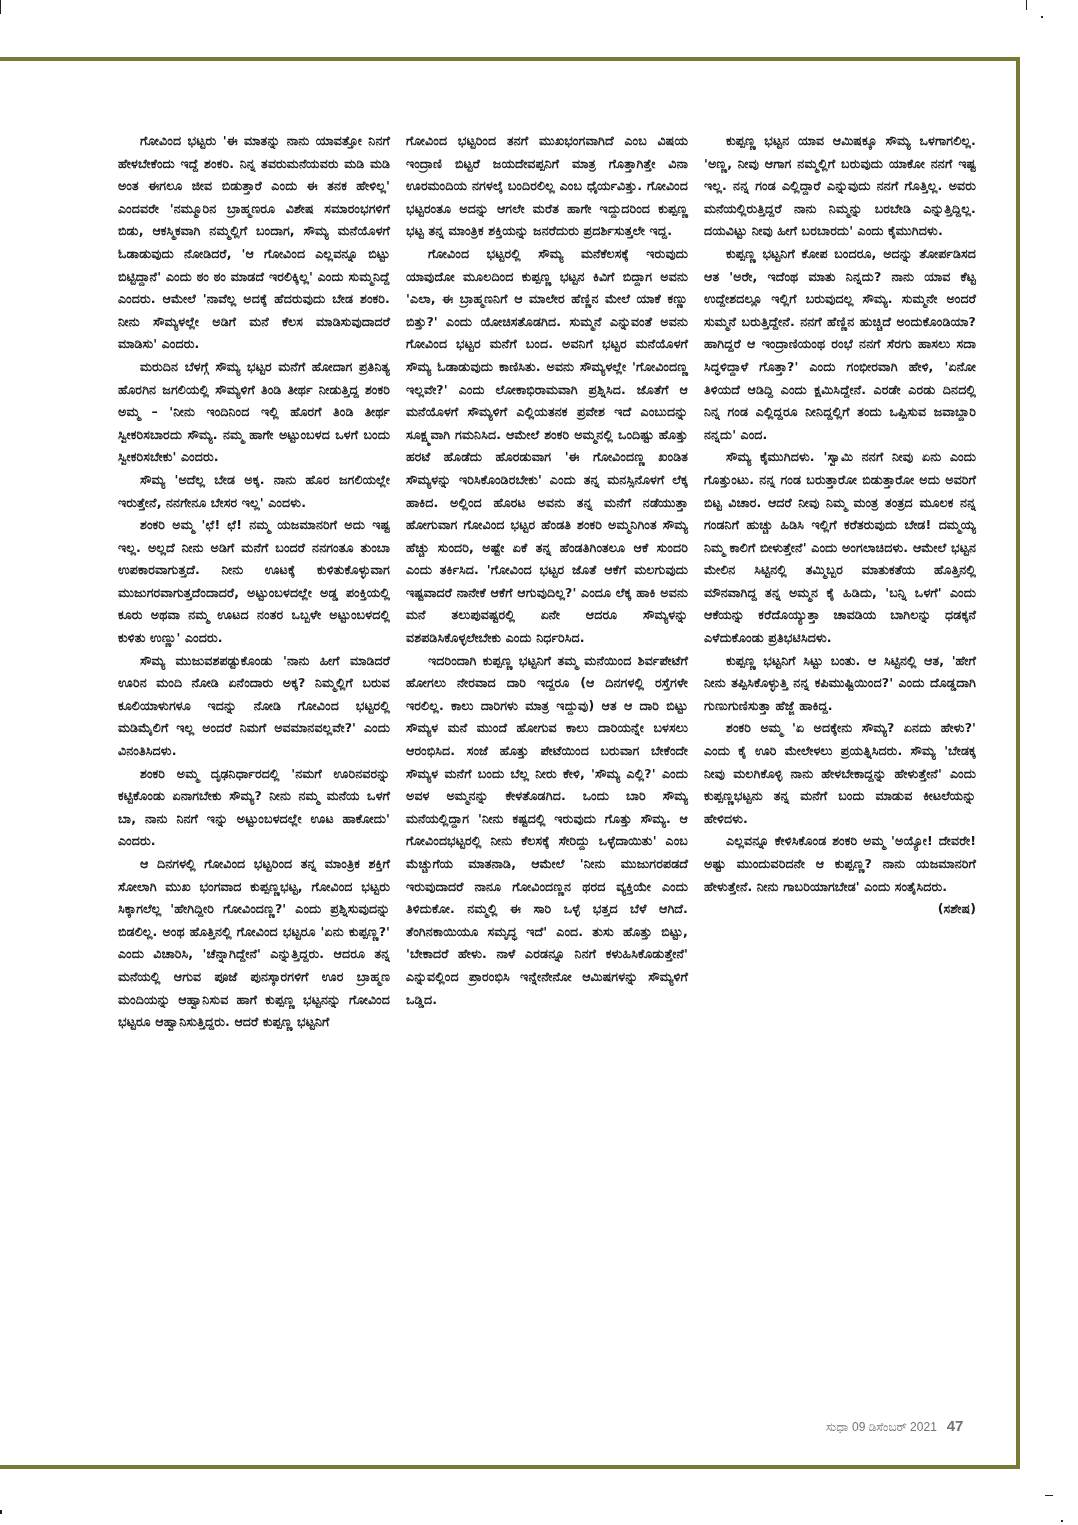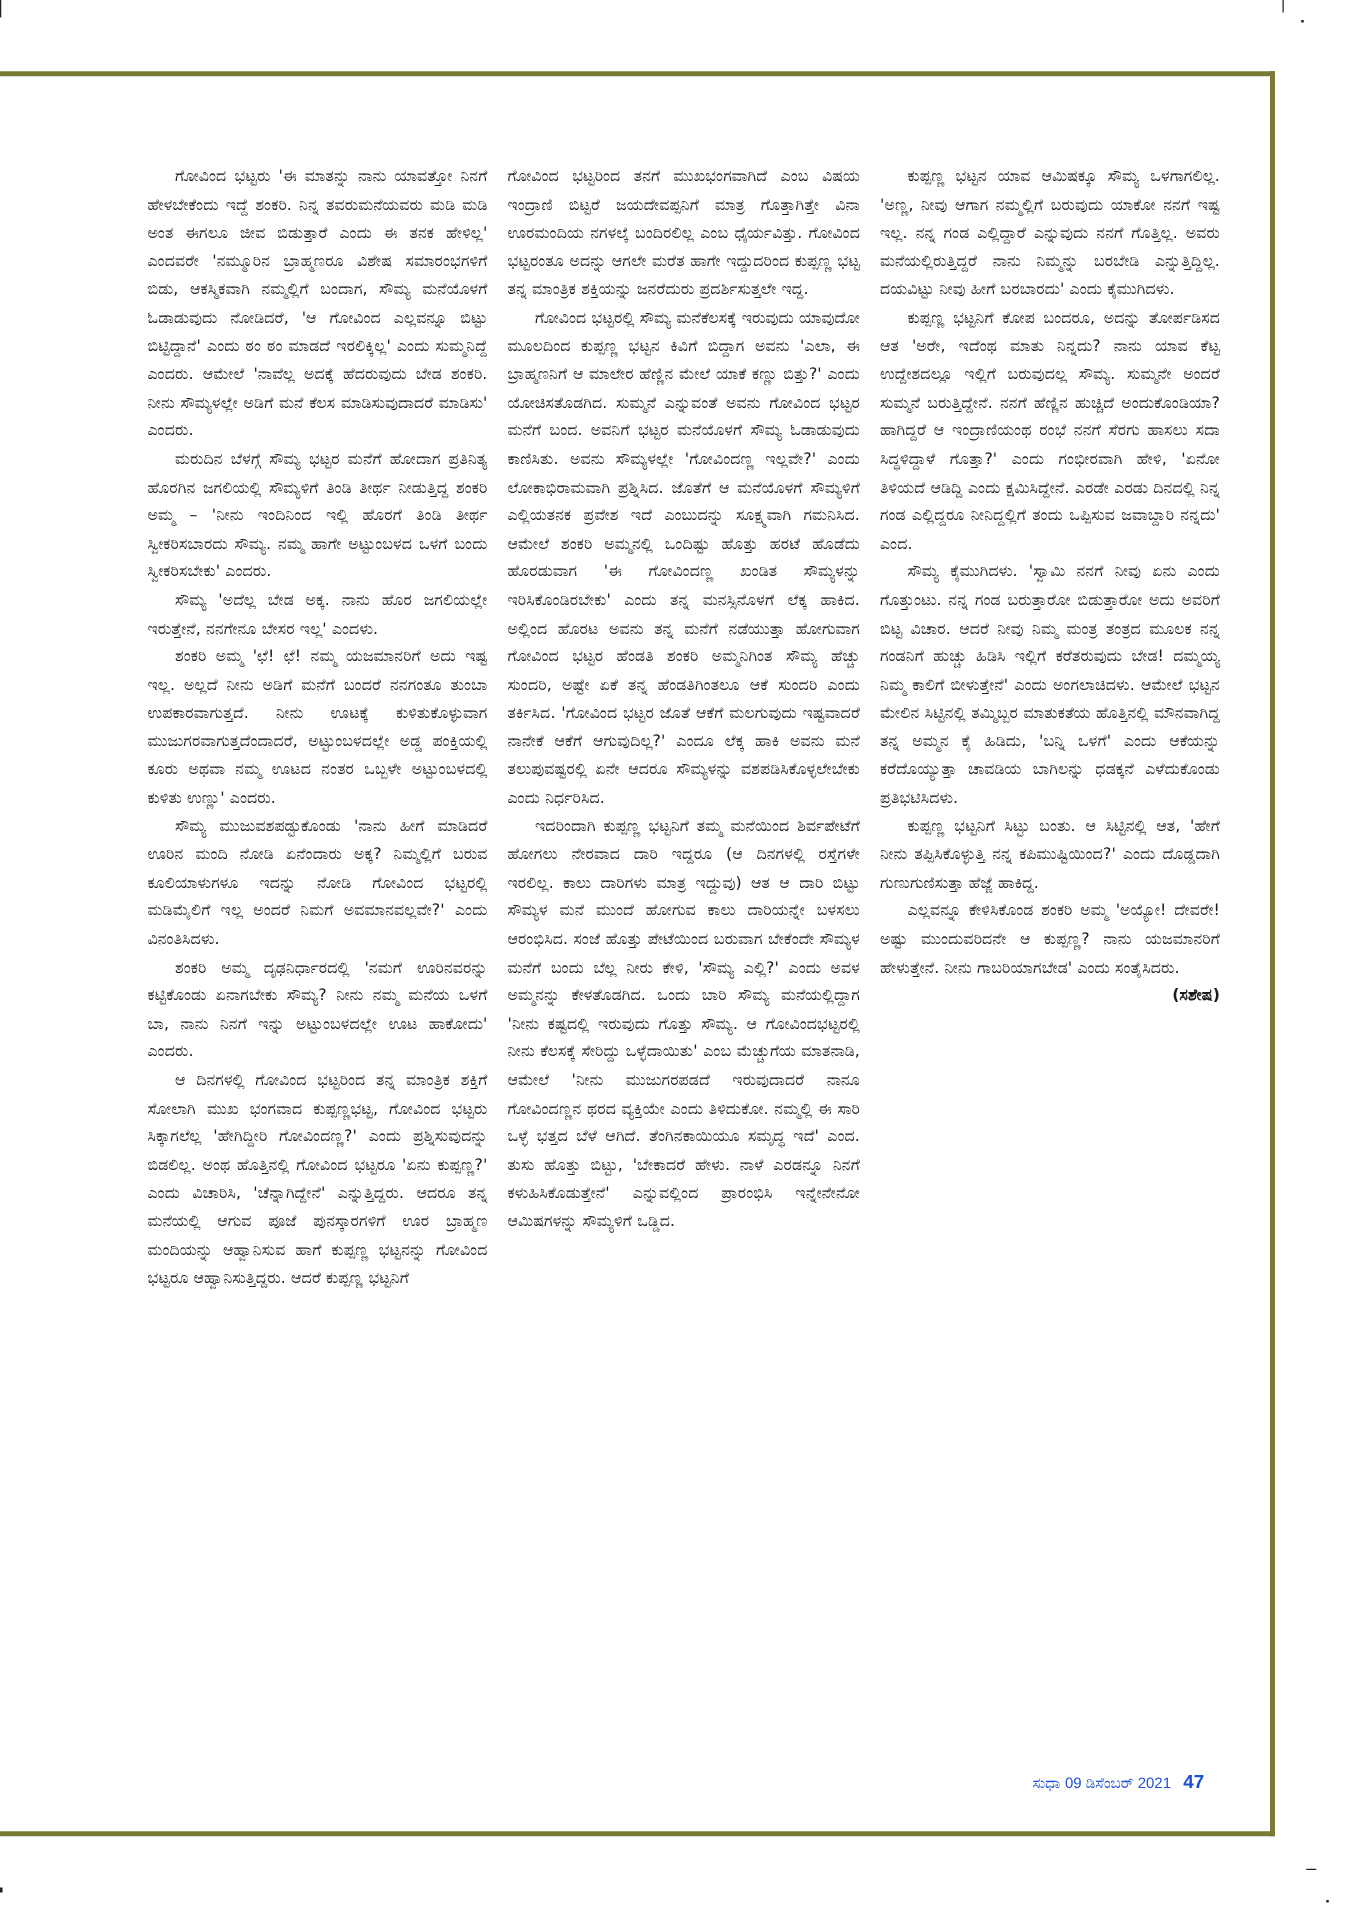--- a/index.html
+++ b/index.html
@@ -5,24 +5,24 @@
   html, body { margin:0; padding:0; background:#ffffff; }
   body { width:1078px; height:1525px; position:relative; overflow:hidden; font-family:"DejaVu Sans", sans-serif; color:#1a1a1a; }
   .crop { position:absolute; background:#222; }
   .frame-top { position:absolute; left:0; top:57px; width:1020px; height:4px; background:#7b7a35; }
   .frame-right { position:absolute; left:1016px; top:57px; width:4px; height:1412px; background:#7b7a35; }
   .frame-bottom { position:absolute; left:0; top:1465px; width:1020px; height:4px; background:#7b7a35; }
   .columns { position:absolute; top:130px; left:118px; width:858px; height:1270px; display:flex; justify-content:space-between; }
   .col { width:272px; font-size:12.6px; line-height:22.6px; text-align:justify; letter-spacing:0.1px; }
   .col.c2 { width:282px; }
   .col.c3 { width:272px; }
-  .col p { margin:0; text-indent:22px; }
+  .col p { margin:0; text-indent:22px;font-weight:bold; }
   .col p.noindent { text-indent:0; }
   .sashesha { text-align:right; margin-top:0; font-size:12.6px;font-weight:bold; }
-  .footer { position:absolute; left:826px; top:1417px; font-size:12px; color:#1d4ed8; white-space:nowrap; }
+  .footer { position:absolute; left:826px; top:1417px; font-size:12px; color:#737373; white-space:nowrap; }
   .footer .page-num { font-weight:bold; font-size:15px; margin-left:6px; font-family:"Liberation Sans", sans-serif; }
   .footer .date { font-family:"Liberation Sans", sans-serif; }
 </style>
 </head>
 <body>
 
 <div class="crop" style="left:0;top:0;width:1px;height:14px;"></div>
 <div class="crop" style="left:1026px;top:0;width:1px;height:10px;"></div>
 <div class="crop" style="left:1041px;top:16px;width:2px;height:2px;"></div>
 <div class="crop" style="left:0;top:1510px;width:2px;height:4px;"></div>
@@ -46,20 +46,21 @@
   <div class="col c2">
     <p class="noindent">ಗೋವಿಂದ ಭಟ್ಟರಿಂದ ತನಗೆ ಮುಖಭಂಗವಾಗಿದೆ ಎಂಬ ವಿಷಯ ಇಂದ್ರಾಣಿ ಬಿಟ್ಟರೆ ಜಯದೇವಪ್ಪನಿಗೆ ಮಾತ್ರ ಗೊತ್ತಾಗಿತ್ತೇ ವಿನಾ ಊರಮಂದಿಯ ನಗಳಲ್ಕೆ ಬಂದಿರಲಿಲ್ಲ ಎಂಬ ಧೈರ್ಯವಿತ್ತು. ಗೋವಿಂದ ಭಟ್ಟರಂತೂ ಅದನ್ನು ಆಗಲೇ ಮರೆತ ಹಾಗೇ ಇದ್ದುದರಿಂದ ಕುಪ್ಪಣ್ಣ ಭಟ್ಟ ತನ್ನ ಮಾಂತ್ರಿಕ ಶಕ್ತಿಯನ್ನು ಜನರೆದುರು ಪ್ರದರ್ಶಿಸುತ್ತಲೇ ಇದ್ದ.</p>
     <p>ಗೋವಿಂದ ಭಟ್ಟರಲ್ಲಿ ಸೌಮ್ಯ ಮನೆಕೆಲಸಕ್ಕೆ ಇರುವುದು ಯಾವುದೋ ಮೂಲದಿಂದ ಕುಪ್ಪಣ್ಣ ಭಟ್ಟನ ಕಿವಿಗೆ ಬಿದ್ದಾಗ ಅವನು 'ಎಲಾ, ಈ ಬ್ರಾಹ್ಮಣನಿಗೆ ಆ ಮಾಲೇರ ಹೆಣ್ಣಿನ ಮೇಲೆ ಯಾಕೆ ಕಣ್ಣು ಬಿತ್ತು?' ಎಂದು ಯೋಚಿಸತೊಡಗಿದ. ಸುಮ್ಮನೆ ಎನ್ನುವಂತೆ ಅವನು ಗೋವಿಂದ ಭಟ್ಟರ ಮನೆಗೆ ಬಂದ. ಅವನಿಗೆ ಭಟ್ಟರ ಮನೆಯೊಳಗೆ ಸೌಮ್ಯ ಓಡಾಡುವುದು ಕಾಣಿಸಿತು. ಅವನು ಸೌಮ್ಯಳಲ್ಲೇ 'ಗೋವಿಂದಣ್ಣ ಇಲ್ಲವೇ?' ಎಂದು ಲೋಕಾಭಿರಾಮವಾಗಿ ಪ್ರಶ್ನಿಸಿದ. ಜೊತೆಗೆ ಆ ಮನೆಯೊಳಗೆ ಸೌಮ್ಯಳಿಗೆ ಎಲ್ಲಿಯತನಕ ಪ್ರವೇಶ ಇದೆ ಎಂಬುದನ್ನು ಸೂಕ್ಷ್ಮವಾಗಿ ಗಮನಿಸಿದ. ಆಮೇಲೆ ಶಂಕರಿ ಅಮ್ಮನಲ್ಲಿ ಒಂದಿಷ್ಟು ಹೊತ್ತು ಹರಟೆ ಹೊಡೆದು ಹೊರಡುವಾಗ 'ಈ ಗೋವಿಂದಣ್ಣ ಖಂಡಿತ ಸೌಮ್ಯಳನ್ನು ಇರಿಸಿಕೊಂಡಿರಬೇಕು' ಎಂದು ತನ್ನ ಮನಸ್ಸಿನೊಳಗೆ ಲೆಕ್ಕ ಹಾಕಿದ. ಅಲ್ಲಿಂದ ಹೊರಟ ಅವನು ತನ್ನ ಮನೆಗೆ ನಡೆಯುತ್ತಾ ಹೋಗುವಾಗ ಗೋವಿಂದ ಭಟ್ಟರ ಹೆಂಡತಿ ಶಂಕರಿ ಅಮ್ಮನಿಗಿಂತ ಸೌಮ್ಯ ಹೆಚ್ಚು ಸುಂದರಿ, ಅಷ್ಟೇ ಏಕೆ ತನ್ನ ಹೆಂಡತಿಗಿಂತಲೂ ಆಕೆ ಸುಂದರಿ ಎಂದು ತರ್ಕಿಸಿದ. 'ಗೋವಿಂದ ಭಟ್ಟರ ಜೊತೆ ಆಕೆಗೆ ಮಲಗುವುದು ಇಷ್ಟವಾದರೆ ನಾನೇಕೆ ಆಕೆಗೆ ಆಗುವುದಿಲ್ಲ?' ಎಂದೂ ಲೆಕ್ಕ ಹಾಕಿ ಅವನು ಮನೆ ತಲುಪುವಷ್ಟರಲ್ಲಿ ಏನೇ ಆದರೂ ಸೌಮ್ಯಳನ್ನು ವಶಪಡಿಸಿಕೊಳ್ಳಲೇಬೇಕು ಎಂದು ನಿರ್ಧರಿಸಿದ.</p>
     <p>ಇದರಿಂದಾಗಿ ಕುಪ್ಪಣ್ಣ ಭಟ್ಟನಿಗೆ ತಮ್ಮ ಮನೆಯಿಂದ ಶಿರ್ವಪೇಟೆಗೆ ಹೋಗಲು ನೇರವಾದ ದಾರಿ ಇದ್ದರೂ (ಆ ದಿನಗಳಲ್ಲಿ ರಸ್ತೆಗಳೇ ಇರಲಿಲ್ಲ. ಕಾಲು ದಾರಿಗಳು ಮಾತ್ರ ಇದ್ದುವು) ಆತ ಆ ದಾರಿ ಬಿಟ್ಟು ಸೌಮ್ಯಳ ಮನೆ ಮುಂದೆ ಹೋಗುವ ಕಾಲು ದಾರಿಯನ್ನೇ ಬಳಸಲು ಆರಂಭಿಸಿದ. ಸಂಜೆ ಹೊತ್ತು ಪೇಟೆಯಿಂದ ಬರುವಾಗ ಬೇಕೆಂದೇ ಸೌಮ್ಯಳ ಮನೆಗೆ ಬಂದು ಬೆಲ್ಲ ನೀರು ಕೇಳಿ, 'ಸೌಮ್ಯ ಎಲ್ಲಿ?' ಎಂದು ಅವಳ ಅಮ್ಮನನ್ನು ಕೇಳತೊಡಗಿದ. ಒಂದು ಬಾರಿ ಸೌಮ್ಯ ಮನೆಯಲ್ಲಿದ್ದಾಗ 'ನೀನು ಕಷ್ಟದಲ್ಲಿ ಇರುವುದು ಗೊತ್ತು ಸೌಮ್ಯ. ಆ ಗೋವಿಂದಭಟ್ಟರಲ್ಲಿ ನೀನು ಕೆಲಸಕ್ಕೆ ಸೇರಿದ್ದು ಒಳ್ಳೆದಾಯಿತು' ಎಂಬ ಮೆಚ್ಚುಗೆಯ ಮಾತನಾಡಿ, ಆಮೇಲೆ 'ನೀನು ಮುಜುಗರಪಡದೆ ಇರುವುದಾದರೆ ನಾನೂ ಗೋವಿಂದಣ್ಣನ ಥರದ ವ್ಯಕ್ತಿಯೇ ಎಂದು ತಿಳಿದುಕೋ. ನಮ್ಮಲ್ಲಿ ಈ ಸಾರಿ ಒಳ್ಳೆ ಭತ್ತದ ಬೆಳೆ ಆಗಿದೆ. ತೆಂಗಿನಕಾಯಿಯೂ ಸಮೃದ್ಧ ಇದೆ' ಎಂದ. ತುಸು ಹೊತ್ತು ಬಿಟ್ಟು, 'ಬೇಕಾದರೆ ಹೇಳು. ನಾಳೆ ಎರಡನ್ನೂ ನಿನಗೆ ಕಳುಹಿಸಿಕೊಡುತ್ತೇನೆ' ಎನ್ನುವಲ್ಲಿಂದ ಪ್ರಾರಂಭಿಸಿ ಇನ್ನೇನೇನೋ ಆಮಿಷಗಳನ್ನು ಸೌಮ್ಯಳಿಗೆ ಒಡ್ಡಿದ.</p>
   </div>
   <div class="col c3">
     <p>ಕುಪ್ಪಣ್ಣ ಭಟ್ಟನ ಯಾವ ಆಮಿಷಕ್ಕೂ ಸೌಮ್ಯ ಒಳಗಾಗಲಿಲ್ಲ. 'ಅಣ್ಣ, ನೀವು ಆಗಾಗ ನಮ್ಮಲ್ಲಿಗೆ ಬರುವುದು ಯಾಕೋ ನನಗೆ ಇಷ್ಟ ಇಲ್ಲ. ನನ್ನ ಗಂಡ ಎಲ್ಲಿದ್ದಾರೆ ಎನ್ನುವುದು ನನಗೆ ಗೊತ್ತಿಲ್ಲ. ಅವರು ಮನೆಯಲ್ಲಿರುತ್ತಿದ್ದರೆ ನಾನು ನಿಮ್ಮನ್ನು ಬರಬೇಡಿ ಎನ್ನುತ್ತಿದ್ದಿಲ್ಲ. ದಯವಿಟ್ಟು ನೀವು ಹೀಗೆ ಬರಬಾರದು' ಎಂದು ಕೈಮುಗಿದಳು.</p>
     <p>ಕುಪ್ಪಣ್ಣ ಭಟ್ಟನಿಗೆ ಕೋಪ ಬಂದರೂ, ಅದನ್ನು ತೋರ್ಪಡಿಸದ ಆತ 'ಅರೇ, ಇದೆಂಥ ಮಾತು ನಿನ್ನದು? ನಾನು ಯಾವ ಕೆಟ್ಟ ಉದ್ದೇಶದಲ್ಲೂ ಇಲ್ಲಿಗೆ ಬರುವುದಲ್ಲ ಸೌಮ್ಯ. ಸುಮ್ಮನೇ ಅಂದರೆ ಸುಮ್ಮನೆ ಬರುತ್ತಿದ್ದೇನೆ. ನನಗೆ ಹೆಣ್ಣಿನ ಹುಚ್ಚಿದೆ ಅಂದುಕೊಂಡಿಯಾ? ಹಾಗಿದ್ದರೆ ಆ ಇಂದ್ರಾಣಿಯಂಥ ರಂಭೆ ನನಗೆ ಸೆರಗು ಹಾಸಲು ಸದಾ ಸಿದ್ಧಳಿದ್ದಾಳೆ ಗೊತ್ತಾ?' ಎಂದು ಗಂಭೀರವಾಗಿ ಹೇಳಿ, 'ಏನೋ ತಿಳಿಯದೆ ಆಡಿದ್ದಿ ಎಂದು ಕ್ಷಮಿಸಿದ್ದೇನೆ. ಎರಡೇ ಎರಡು ದಿನದಲ್ಲಿ ನಿನ್ನ ಗಂಡ ಎಲ್ಲಿದ್ದರೂ ನೀನಿದ್ದಲ್ಲಿಗೆ ತಂದು ಒಪ್ಪಿಸುವ ಜವಾಬ್ದಾರಿ ನನ್ನದು' ಎಂದ.</p>
     <p>ಸೌಮ್ಯ ಕೈಮುಗಿದಳು. 'ಸ್ವಾಮಿ ನನಗೆ ನೀವು ಏನು ಎಂದು ಗೊತ್ತುಂಟು. ನನ್ನ ಗಂಡ ಬರುತ್ತಾರೋ ಬಿಡುತ್ತಾರೋ ಅದು ಅವರಿಗೆ ಬಿಟ್ಟ ವಿಚಾರ. ಆದರೆ ನೀವು ನಿಮ್ಮ ಮಂತ್ರ ತಂತ್ರದ ಮೂಲಕ ನನ್ನ ಗಂಡನಿಗೆ ಹುಚ್ಚು ಹಿಡಿಸಿ ಇಲ್ಲಿಗೆ ಕರೆತರುವುದು ಬೇಡ! ದಮ್ಮಯ್ಯ ನಿಮ್ಮ ಕಾಲಿಗೆ ಬೀಳುತ್ತೇನೆ' ಎಂದು ಅಂಗಲಾಚಿದಳು. ಆಮೇಲೆ ಭಟ್ಟನ ಮೇಲಿನ ಸಿಟ್ಟಿನಲ್ಲಿ ತಮ್ಮಿಬ್ಬರ ಮಾತುಕತೆಯ ಹೊತ್ತಿನಲ್ಲಿ ಮೌನವಾಗಿದ್ದ ತನ್ನ ಅಮ್ಮನ ಕೈ ಹಿಡಿದು, 'ಬನ್ನಿ ಒಳಗೆ' ಎಂದು ಆಕೆಯನ್ನು ಕರೆದೊಯ್ಯುತ್ತಾ ಚಾವಡಿಯ ಬಾಗಿಲನ್ನು ಧಡಕ್ಕನೆ ಎಳೆದುಕೊಂಡು ಪ್ರತಿಭಟಿಸಿದಳು.</p>
     <p>ಕುಪ್ಪಣ್ಣ ಭಟ್ಟನಿಗೆ ಸಿಟ್ಟು ಬಂತು. ಆ ಸಿಟ್ಟಿನಲ್ಲಿ ಆತ, 'ಹೇಗೆ ನೀನು ತಪ್ಪಿಸಿಕೊಳ್ಳುತ್ತಿ ನನ್ನ ಕಪಿಮುಷ್ಟಿಯಿಂದ?' ಎಂದು ದೊಡ್ಡದಾಗಿ ಗುಣುಗುಣಿಸುತ್ತಾ ಹೆಜ್ಜೆ ಹಾಕಿದ್ದ.</p>
+    <p>ಶಂಕರಿ ಅಮ್ಮ 'ಏ ಅದಕ್ಕೇನು ಸೌಮ್ಯ? ಏನದು ಹೇಳು?' ಎಂದು ಕೈ ಊರಿ ಮೇಲೇಳಲು ಪ್ರಯತ್ನಿಸಿದರು. ಸೌಮ್ಯ 'ಬೇಡಕ್ಕ ನೀವು ಮಲಗಿಕೊಳ್ಳಿ ನಾನು ಹೇಳಬೇಕಾದ್ದನ್ನು ಹೇಳುತ್ತೇನೆ' ಎಂದು ಕುಪ್ಪಣ್ಣಭಟ್ಟನು ತನ್ನ ಮನೆಗೆ ಬಂದು ಮಾಡುವ ಕೀಟಲೆಯನ್ನು ಹೇಳಿದಳು.</p>
     <p>ಎಲ್ಲವನ್ನೂ ಕೇಳಿಸಿಕೊಂಡ ಶಂಕರಿ ಅಮ್ಮ 'ಅಯ್ಯೋ! ದೇವರೇ! ಅಷ್ಟು ಮುಂದುವರಿದನೇ ಆ ಕುಪ್ಪಣ್ಣ? ನಾನು ಯಜಮಾನರಿಗೆ ಹೇಳುತ್ತೇನೆ. ನೀನು ಗಾಬರಿಯಾಗಬೇಡ' ಎಂದು ಸಂತೈಸಿದರು.</p>
     <div class="sashesha">(ಸಶೇಷ)</div>
   </div>
 </div>
 
 <div class="footer">
   <span>ಸುಧಾ</span>
   <span class="date">09 ಡಿಸೆಂಬರ್ 2021</span>
   <span class="page-num">47</span>
 </div>

